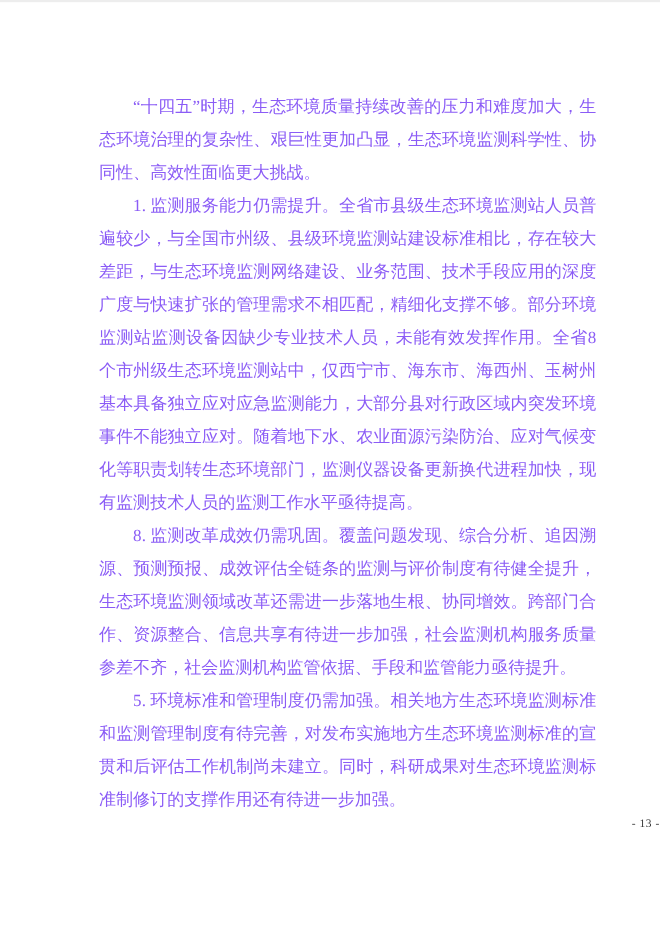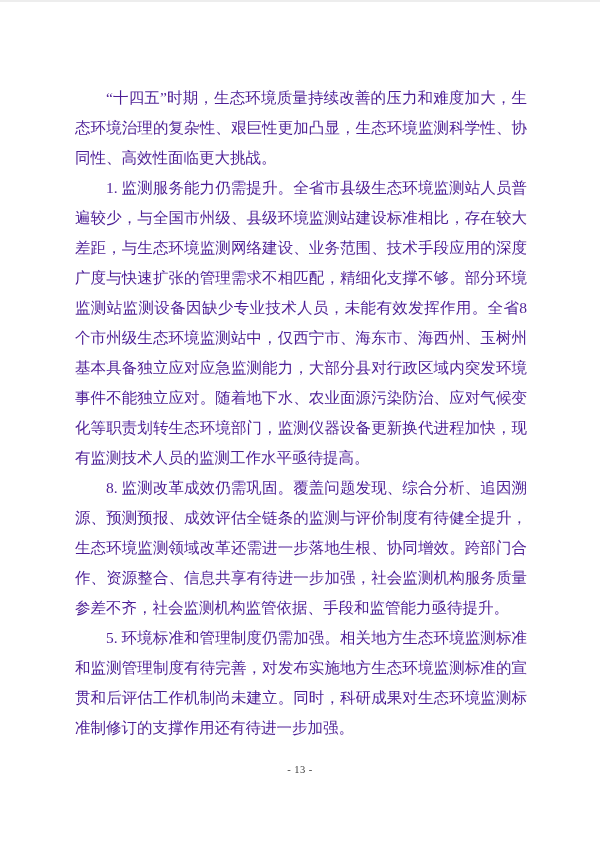--- a/index.html
+++ b/index.html
@@ -19,43 +19,43 @@
     position: absolute;
     top: 0;
     left: 0;
     width: 100%;
     height: 2px;
     background: #ededed;
   }
   .content {
     position: absolute;
     top: 83px;
-    left: 75px;
+    left: 90px;
     width: 452px;
-    color: #4c1d95;
+    color: #8b5cf6;
   }
   .content p {
     margin: 0;
     font-size: 15.5px;
     line-height: 30px;
     text-align: justify;
     text-justify: inter-ideograph;
     line-break: strict;
     text-indent: 31px;
     font-kerning: none;
   }
   .content p b.lead {
     font-weight: 400;
   }
   .footer {
     position: absolute;
-    top: 762px;
+    top: 742px;
     left: 0;
     width: 100%;
-    text-align: center;
+    text-align: right;
     font-size: 10.5px;
     line-height: 16px;
     color: #3a3a3a;
     letter-spacing: 0.5px;
   }
 </style>
 </head>
 <body>
 
 <div class="page">

